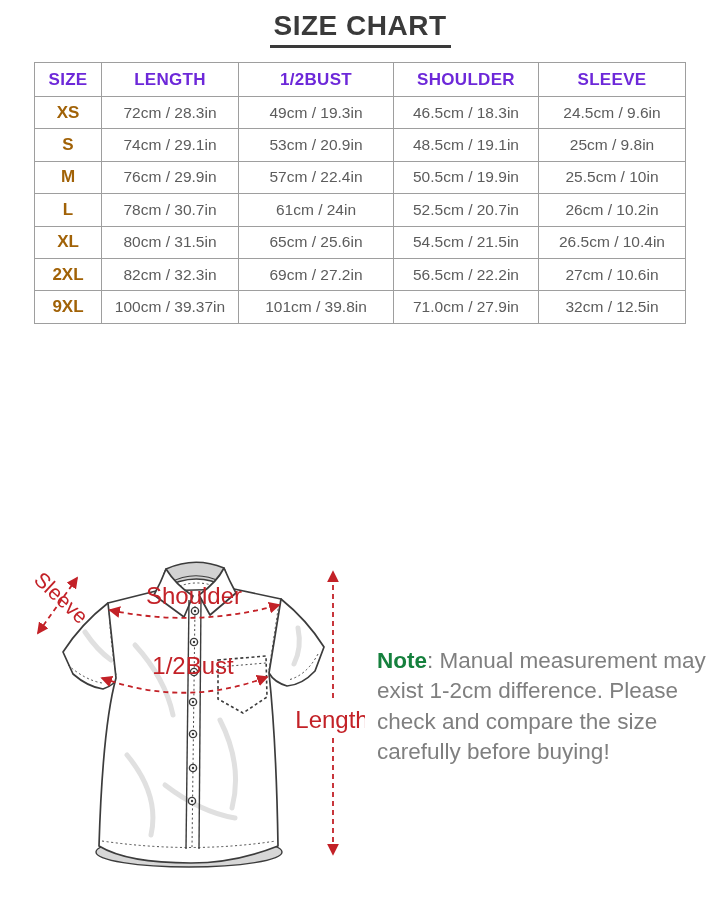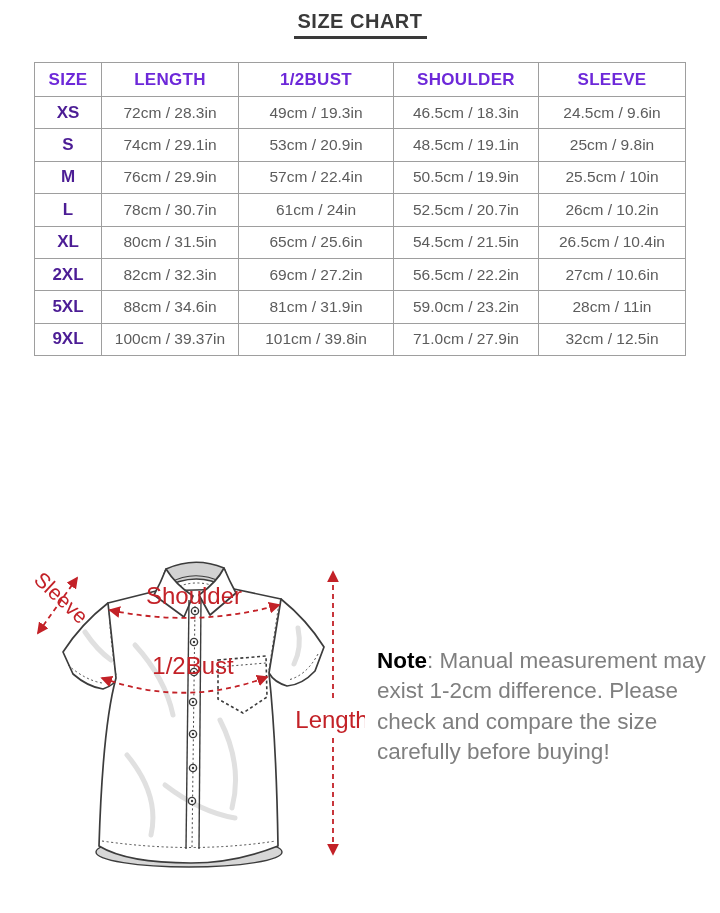--- a/index.html
+++ b/index.html
@@ -4,47 +4,47 @@
 <style>
   html,body{margin:0;padding:0;}
   body{
     width:720px;height:913px;position:relative;overflow:hidden;
     background:#ffffff;
     font-family:"Liberation Sans", sans-serif;
   }
   
   .title-row{position:absolute;top:10px;left:0;width:720px;display:flex;justify-content:center;}
   .title-row h1{
-    margin:0;font-size:20px;font-weight:bold;color:#3a3a3a;letter-spacing:.5px;
+    margin:0;font-size:28px;font-weight:bold;color:#3a3a3a;letter-spacing:.5px;
     border-bottom:3px solid #3a3a3a;padding:0 4px 3px 4px;
   }
   
   table.size-chart{
     position:absolute;left:34px;top:62px;width:651px;
     border-collapse:collapse;table-layout:fixed;
   }
   table.size-chart th, table.size-chart td{
     border:1px solid #9e9e9e;text-align:center;vertical-align:middle;padding:0;
     background:#fff;
   }
   table.size-chart thead tr{height:34px;}
   table.size-chart tbody tr{height:32.4px;}
   table.size-chart th{font-size:17px;font-weight:bold;color:#6d28d9;letter-spacing:.3px;}
   table.size-chart td{font-size:15.5px;color:#5c5c5c;}
-  table.size-chart td.size-col{font-size:17px;font-weight:bold;color:#4c1d95;}
+  table.size-chart td.size-col{font-size:17px;font-weight:bold;color:#a16207;}
   
   svg.diagram{position:absolute;left:15px;top:550px;width:350px;height:348px;}
   .cloth{fill:#ffffff;stroke:#3c3c3c;stroke-width:1.7;stroke-linejoin:round;}
   .wr{fill:none;stroke:#e0e0e0;stroke-width:5;stroke-linecap:round;}
   .st{fill:none;stroke:#4a4a4a;stroke-width:1;stroke-dasharray:2,2.6;}
   .ln{stroke:#3c3c3c;stroke-width:1.4;}
   
   .note{position:absolute;left:377px;top:646px;width:332px;}
   .note p{margin:0;font-size:22.5px;line-height:1.35;color:#7f7f7f;}
-  .note .note-label{font-weight:bold;color:#000000;text-align:right;}
+  .note .note-label{font-weight:bold;color:#15803d;text-align:right;}
 </style>
 </head>
 <body>
 
 <div class="title-row">
   <h1>SIZE CHART</h1>
 </div>
 
 <table class="size-chart">
   <colgroup>
@@ -98,27 +98,20 @@
         <td>65cm / 25.6in</td>
         <td>54.5cm / 21.5in</td>
         <td>26.5cm / 10.4in</td>
       </tr>
       <tr>
         <td class="size-col">2XL</td>
         <td>82cm / 32.3in</td>
         <td>69cm / 27.2in</td>
         <td>56.5cm / 22.2in</td>
         <td>27cm / 10.6in</td>
-      </tr>
-      <tr>
-        <td class="size-col">5XL</td>
-        <td>88cm / 34.6in</td>
-        <td>81cm / 31.9in</td>
-        <td>59.0cm / 23.2in</td>
-        <td>28cm / 11in</td>
       </tr>
       <tr>
         <td class="size-col">9XL</td>
         <td>100cm / 39.37in</td>
         <td>101cm / 39.8in</td>
         <td>71.0cm / 27.9in</td>
         <td>32cm / 12.5in</td>
       </tr>
     </tbody>
 </table>

